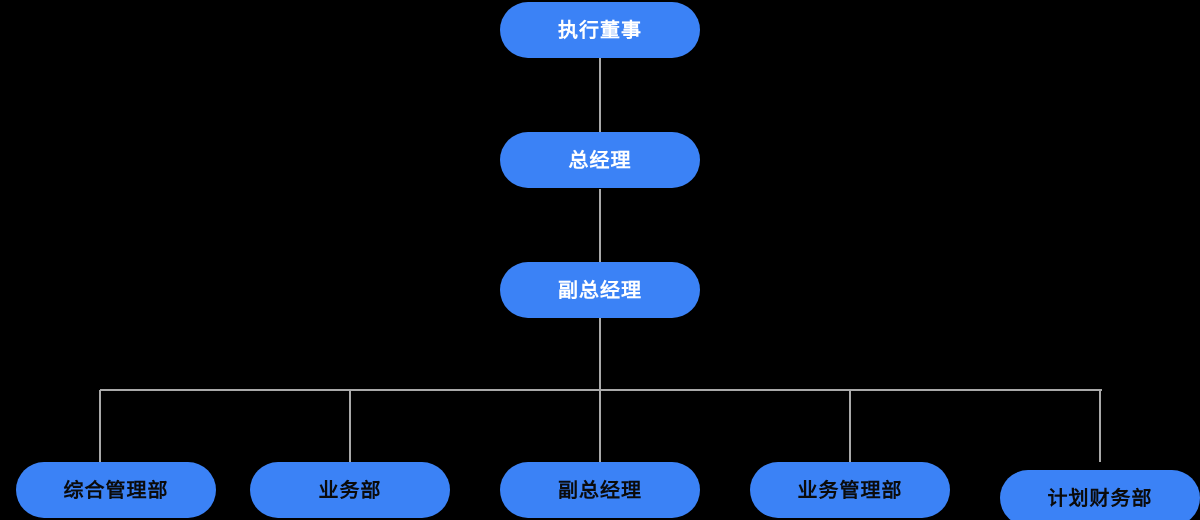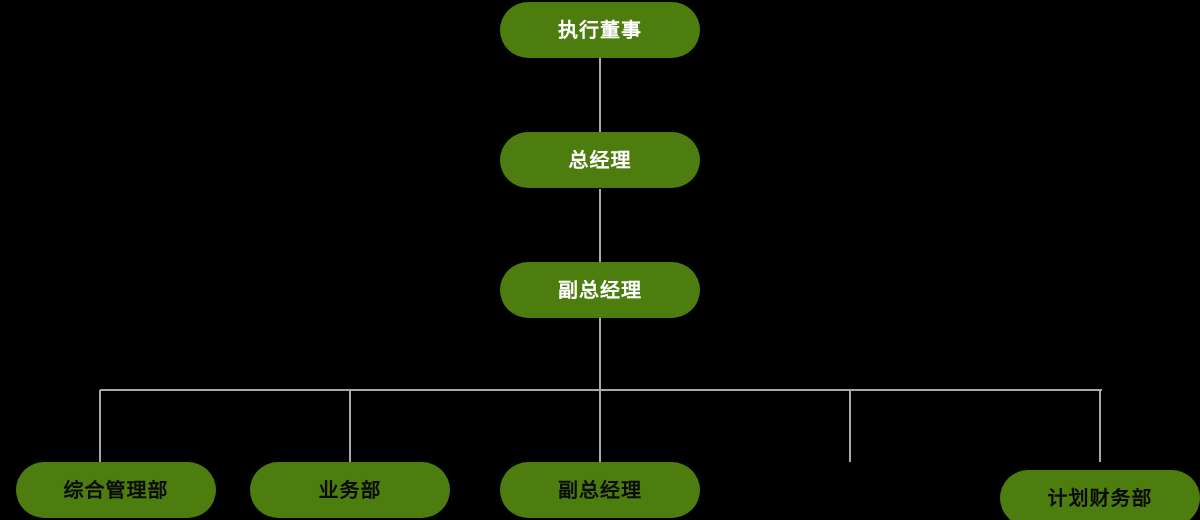--- a/index.html
+++ b/index.html
@@ -27,21 +27,21 @@
   .conn-v { width: 2px; }
   .conn-h { height: 2px; }
 
   
   .node {
     position: absolute;
     box-sizing: border-box;
     width: 200px;
     height: 56px;
     border-radius: 28px;
-    background: #4d7c0f;
+    background: #3b82f6;
     display: flex;
     align-items: center;
     justify-content: center;
     text-align: center;
     user-select: none;
   }
   .node-label {
     font-size: 20px;
     font-weight: bold;
     letter-spacing: 1px;
@@ -93,18 +93,21 @@
   </div>
 
   <div class="node level-dept" style="left:250px; top:462px;">
     <span class="node-label">业务部</span>
   </div>
 
   <div class="node level-dept" style="left:500px; top:462px;">
     <span class="node-label">副总经理</span>
   </div>
 
+  <div class="node level-dept" style="left:750px; top:462px;">
+    <span class="node-label">业务管理部</span>
+  </div>
 
   <div class="node level-dept" style="left:1000px; top:462px;margin-top:8px;">
     <span class="node-label">计划财务部</span>
   </div>
 
 </div>
 
 </body></html>

